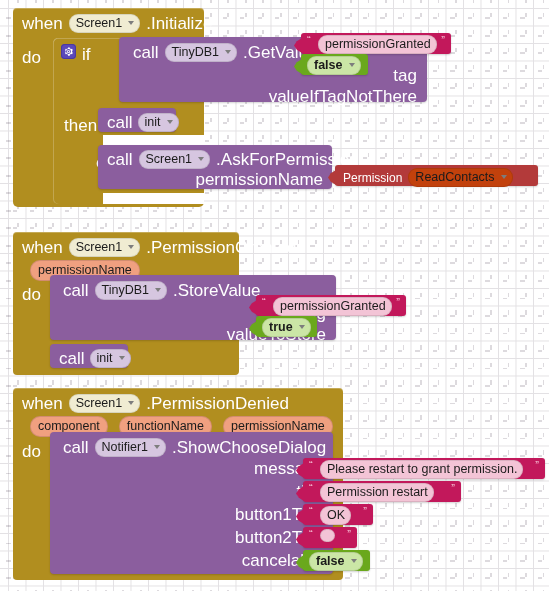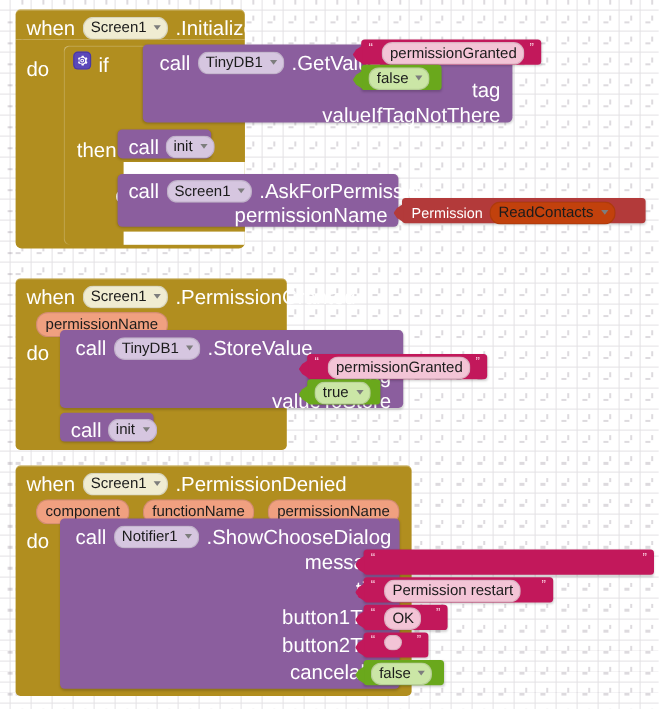--- a/index.html
+++ b/index.html
@@ -41,21 +41,21 @@
       repeating-linear-gradient(to right, #000 0 4px, transparent 4px 17.5px),
       repeating-linear-gradient(to bottom, #000 0 4px, transparent 4px 17.5px);
     mask-position: 13px 13px, 13px 13px;
   }
   .workspace { position:absolute; left:0; top:0; width:549px; height:591px; }
 
   
   .blk { position:absolute; }
   .goldShade  { background:#a88219; }
   .purple     { background:#8b5e9e;padding-left:28px; }
-  .green      { background:#6aa81c; }
+  .green      { background:#6aa81c;font-weight:bold; }
   .pinkblk    { background:#c2185b; }
   .darkred    { background:#b33a3a; }
 
   .row { display:flex; align-items:center; }
 
   .lbl {
     color:#ffffff; font-size:17px; line-height:1;
     white-space:nowrap; font-family:"Liberation Sans", sans-serif;
   }
 
@@ -339,20 +339,23 @@
       <span class="lbl at" style="right:10px; top:74px;">button1Text</span>
       <span class="lbl at" style="right:10px; top:97px;">button2Text</span>
       <span class="lbl at" style="right:10px; top:120px;">cancelable</span>
     </div>
 
     <div class="at pinkblk shadow-soft" style="left:290px; top:70px; width:242px; height:21px; border-radius:3px;">
       <span class="outplug">
           <i style="background:#c2185b"></i>
         </span>
       <span class="at" style="left:6px; top:1px; color:#f8c8da; font-size:11px;">“</span>
+      <span class="field pinkfld at" style="left:17px; top:2px;">
+        <span>Please restart to grant permission.</span>
+      </span>
       <span class="at" style="right:6px; top:1px; color:#f8c8da; font-size:11px;">”</span>
     </div>
 
     <div class="at pinkblk shadow-soft" style="left:290px; top:93px; width:158px; height:21px; border-radius:3px;">
       <span class="outplug">
           <i style="background:#c2185b"></i>
         </span>
       <span class="at" style="left:6px; top:1px; color:#f8c8da; font-size:11px;">“</span>
       <span class="field pinkfld at" style="left:17px; top:2px;">
         <span>Permission restart</span>

